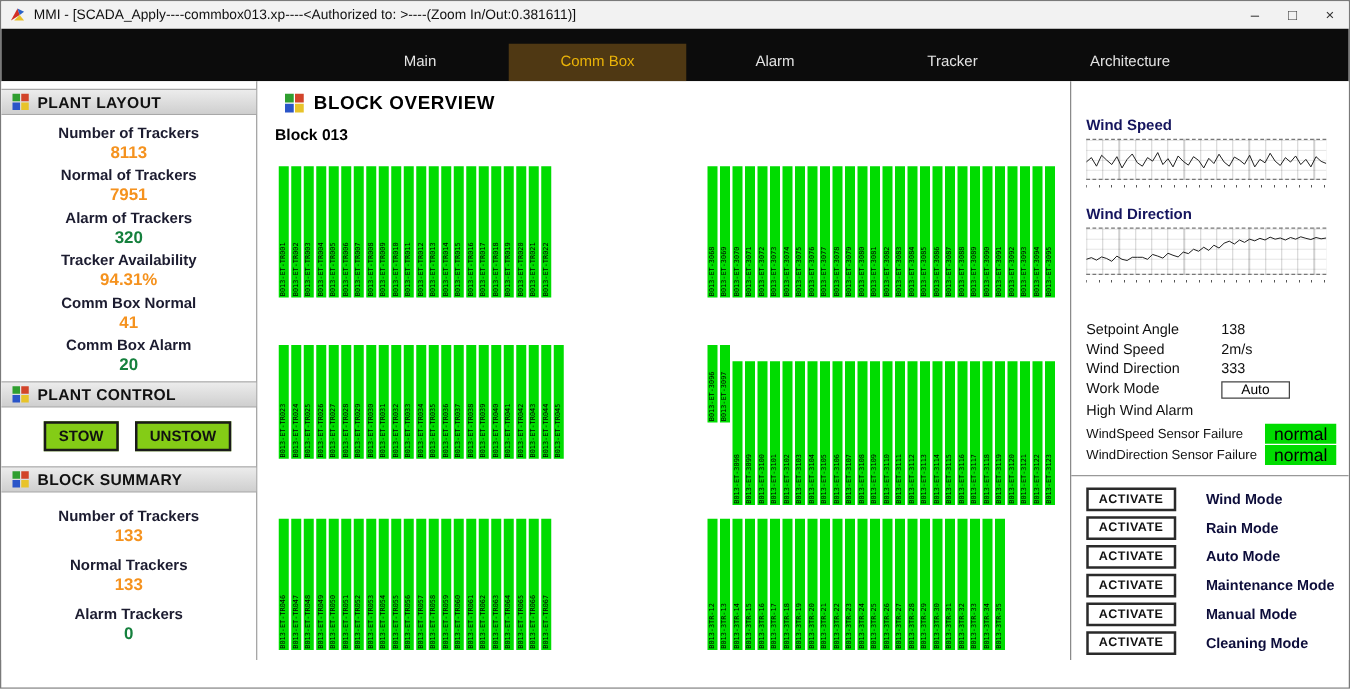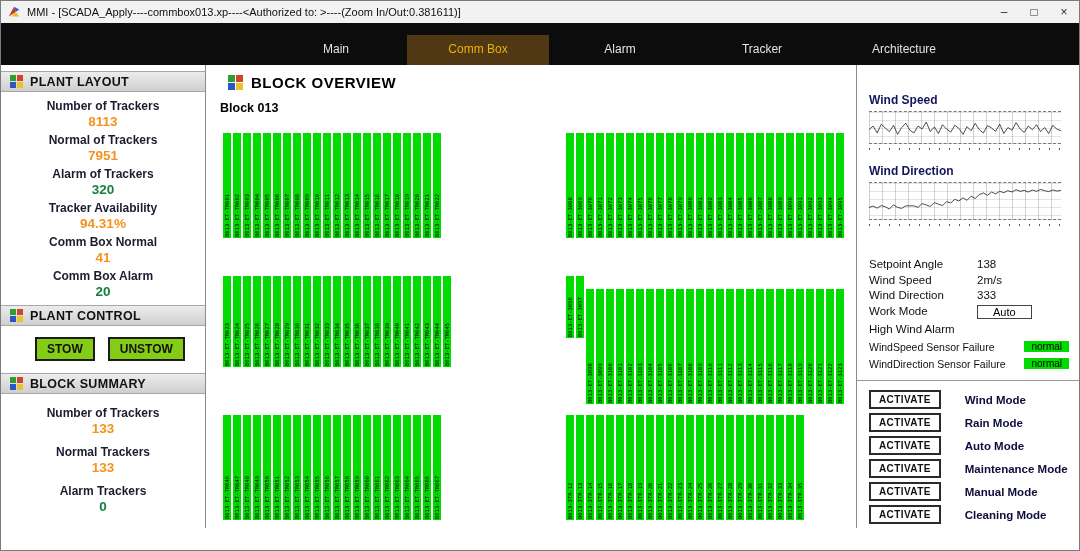--- a/index.html
+++ b/index.html
@@ -74,21 +74,21 @@
   #spark-ws { height:33px; }
   #spark-wd { height:38px; }
   .tick-row { width:192px; height:2px; margin-top:4px; background:repeating-linear-gradient(90deg,#555 0 1px, transparent 1px 10px); }
   .wd-block { margin-top:14px; }
   .info-rows { margin-top:32px; }
   .info-row { display:flex; align-items:flex-start; height:15.5px; font-size:11.5px; color:#101010; }
   .info-label { width:108px; flex:none; }
   .workmode-value { border:1px solid #444; padding:0 15px; font-size:11px; background:#fff; font-family:inherit; cursor:default; }
   .hwa { font-size:11.5px; height:18px; display:flex; align-items:center; color:#101010; }
   .sensor-row { display:flex; align-items:center; justify-content:space-between; height:17px; font-size:10.5px; color:#101010; }
-  .badge { background:#00dc00; color:#000; font-size:10px; padding:0 7px; }
+  .badge { background:#00dc00; color:#000; font-size:14px; padding:0 7px; }
   .panel-divider { border-top:1px solid #999; margin:8px -10px 9px -12px; }
   .mode-row { display:flex; align-items:center; gap:24px; margin-bottom:4px; }
   .activate-btn { background:#fff; border:2px solid #2a2a2a; font-family:inherit; font-size:10px; font-weight:bold; letter-spacing:.4px; padding:2px 8px; color:#111; cursor:default; }
   .mode-label { font-size:11.5px; font-weight:bold; color:#0d0d3a; }
 </style>
 </head>
 <body>
 
 <div class="screen">
 

